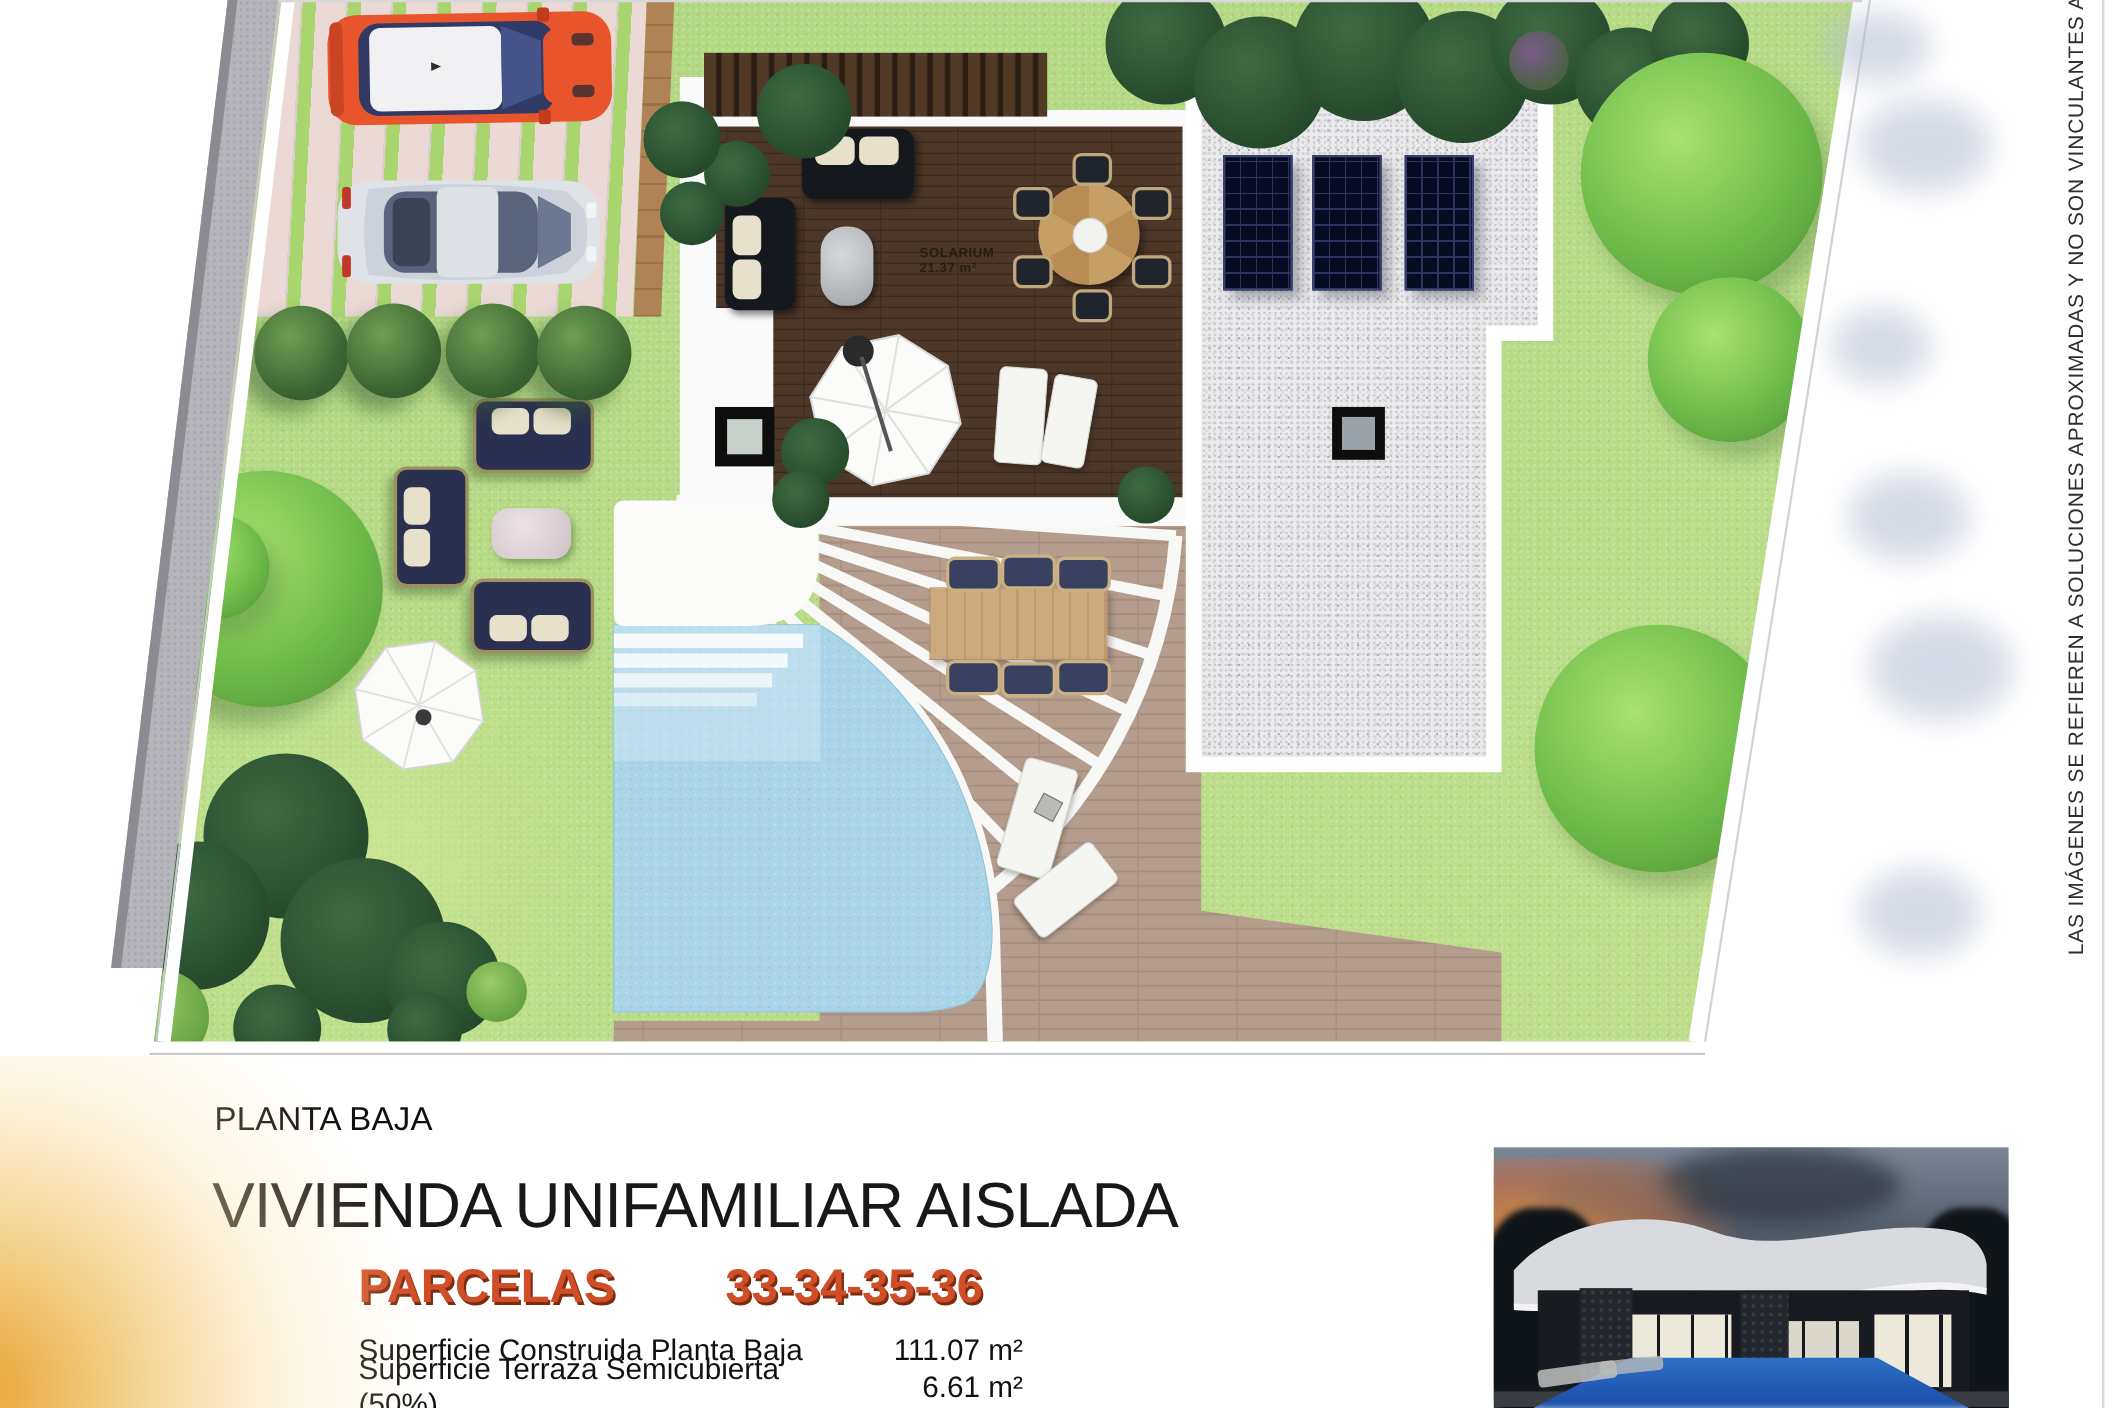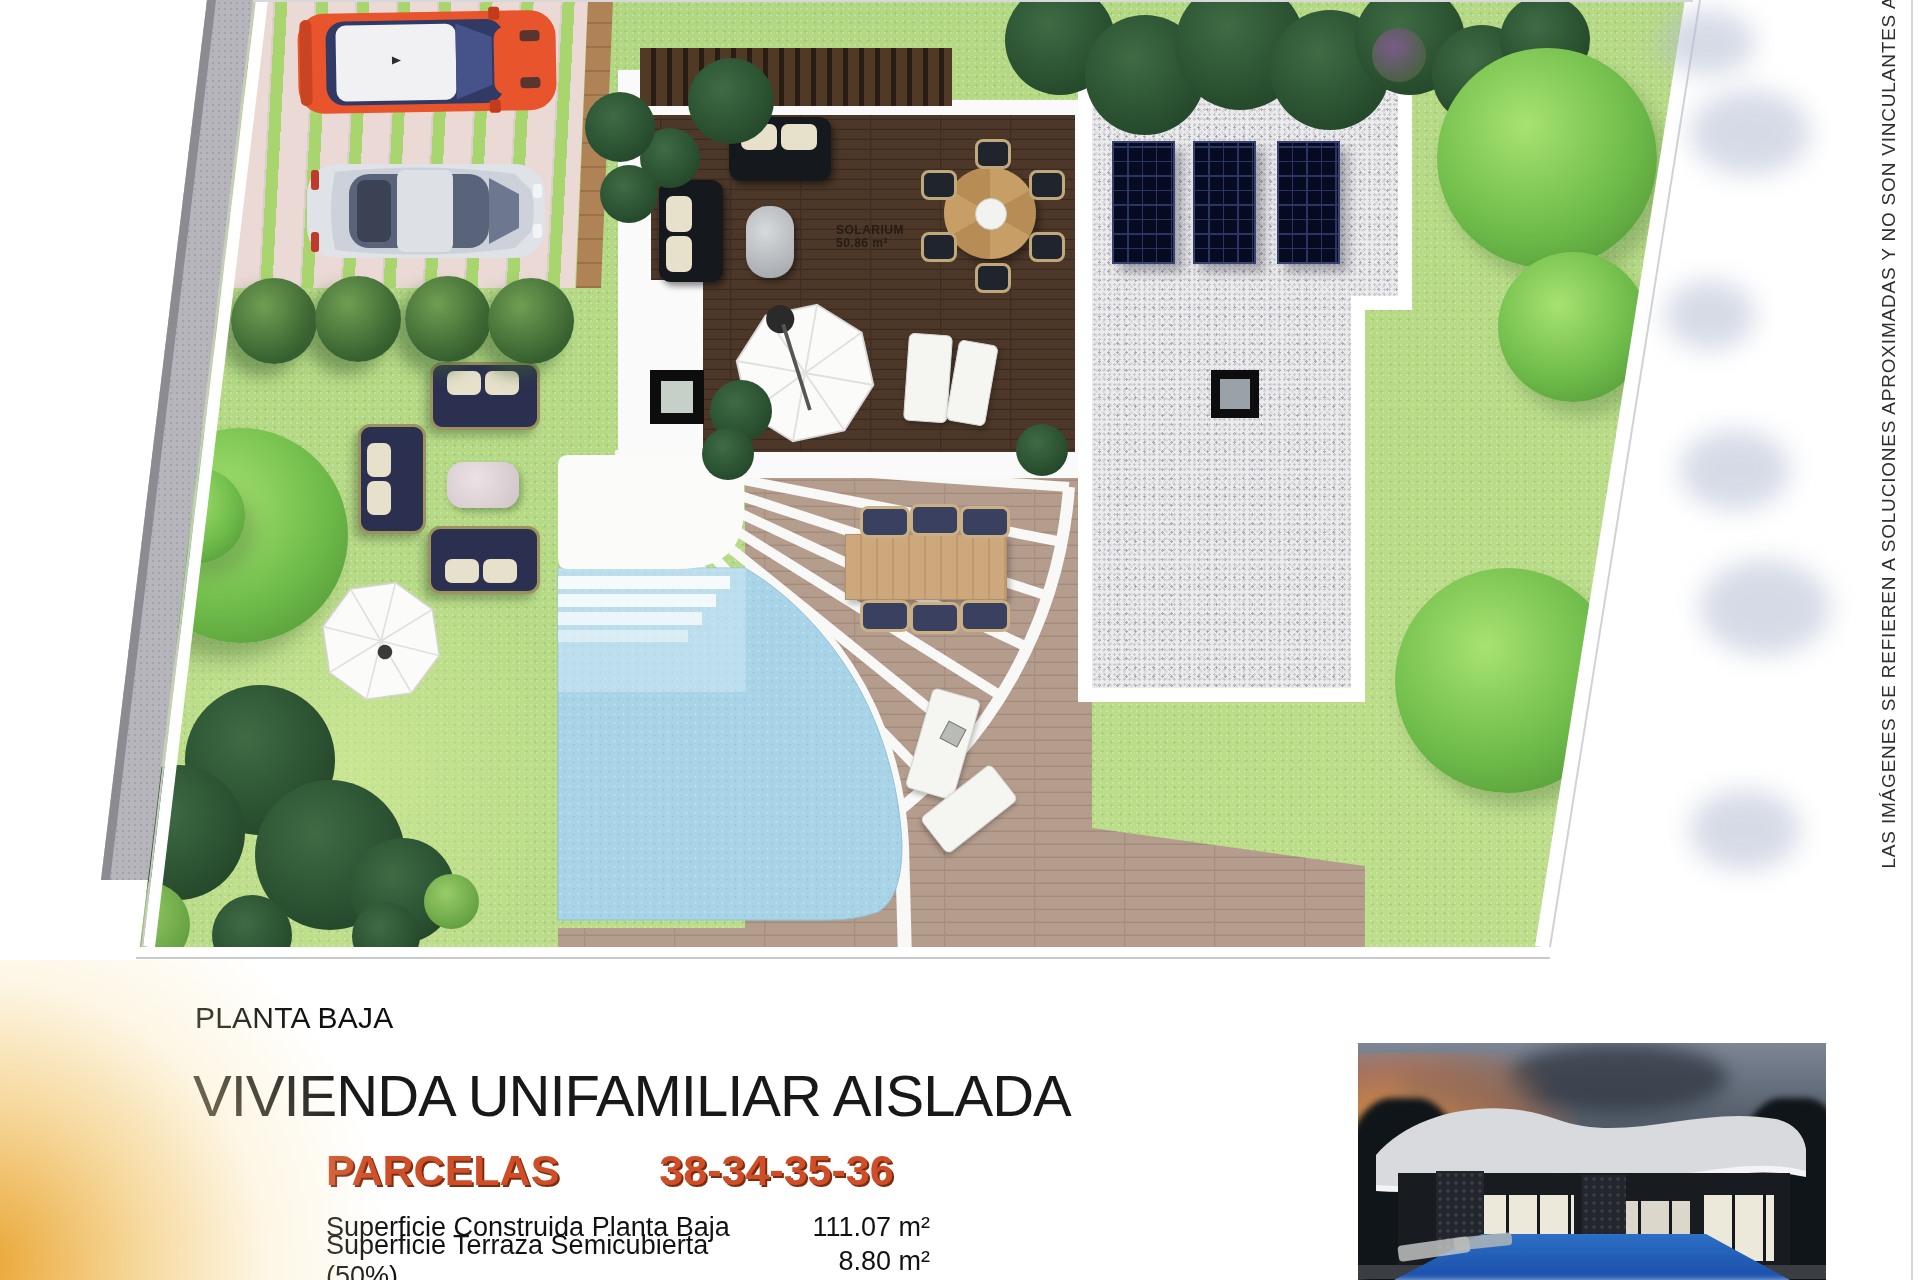--- a/index.html
+++ b/index.html
@@ -187,21 +187,21 @@
           <line x1="80" y1="80" x2="28" y2="27"></line>
       </g>
       <circle cx="44" cy="28" r="15" fill="#2a2a2a"></circle>
       <line x1="48" y1="33" x2="92" y2="118" stroke="#555" stroke-width="4"></line>
     </svg>
     <div class="lounger" style="left:906px;top:334px;width:42px;height:86px;transform:rotate(4deg)"></div>
     <div class="lounger" style="left:952px;top:342px;width:38px;height:80px;transform:rotate(10deg)"></div>
 
     <div class="abs" style="left:836px;top:224px;font-size:12px;font-weight:bold;color:#241d14;letter-spacing:.5px;line-height:13px">
       <div>SOLARIUM</div>
-      <div>50.86 m²</div>
+      <div>21.37 m²</div>
     </div>
 
     <div class="abs" style="left:845px;top:534px;width:160px;height:64px;border:1px solid #b3906a;
                 background:repeating-linear-gradient(90deg,#cda87c 0 14px,#bf9a6e 14px 16px);box-shadow:3px 4px 6px rgba(0,0,0,.25)"></div>
     <div class="chair-navy" style="left:860px;top:506px;width:44px;height:26px"></div>
     <div class="chair-navy" style="left:910px;top:504px;width:44px;height:26px"></div>
     <div class="chair-navy" style="left:960px;top:506px;width:44px;height:26px"></div>
     <div class="chair-navy" style="left:860px;top:600px;width:44px;height:26px"></div>
     <div class="chair-navy" style="left:910px;top:602px;width:44px;height:26px"></div>
     <div class="chair-navy" style="left:960px;top:600px;width:44px;height:26px"></div>
@@ -319,30 +319,30 @@
   <div class="shadow-blob" style="left:1690px;top:90px;width:120px;height:85px"></div>
   <div class="shadow-blob" style="left:1665px;top:280px;width:90px;height:70px"></div>
   <div class="shadow-blob" style="left:1680px;top:430px;width:110px;height:80px"></div>
   <div class="shadow-blob" style="left:1700px;top:560px;width:130px;height:95px"></div>
   <div class="shadow-blob" style="left:1690px;top:790px;width:110px;height:80px"></div>
 </div>
 
 <div class="floorlabel">PLANTA BAJA</div>
 <div class="title">VIVIENDA UNIFAMILIAR AISLADA</div>
 <div class="parcels">
-  <span>PARCELAS</span><span class="nums">38-34-35-36</span>
+  <span>PARCELAS</span><span class="nums">33-34-35-36</span>
 </div>
 <div class="areas">
   <div class="arearow">
     <span class="lbl">Superficie Construida Planta Baja</span>
     <span class="val">111.07 m²</span>
   </div>
   <div class="arearow">
     <span class="lbl">Superficie Terraza Semicubierta (50%)</span>
-    <span class="val">8.80 m²</span>
+    <span class="val">6.61 m²</span>
   </div>
 </div>
 
 <div class="abs" style="left:-60px;top:960px;width:520px;height:330px;
             background:radial-gradient(circle at 8% 92%, rgba(232,160,40,.95) 0%, rgba(240,190,90,.6) 28%, rgba(250,230,180,.35) 50%, rgba(255,255,255,0) 72%)"></div>
 
 <div id="photo">
   <div class="abs" style="left:-20px;top:10px;width:240px;height:180px;
               background:radial-gradient(ellipse at 25% 45%, rgba(245,160,60,.9), rgba(226,112,53,.5) 45%, transparent 75%)"></div>
   <div class="abs" style="left:150px;top:0;width:220px;height:70px;border-radius:50%;background:#2b323d;opacity:.7;filter:blur(9px)"></div>

